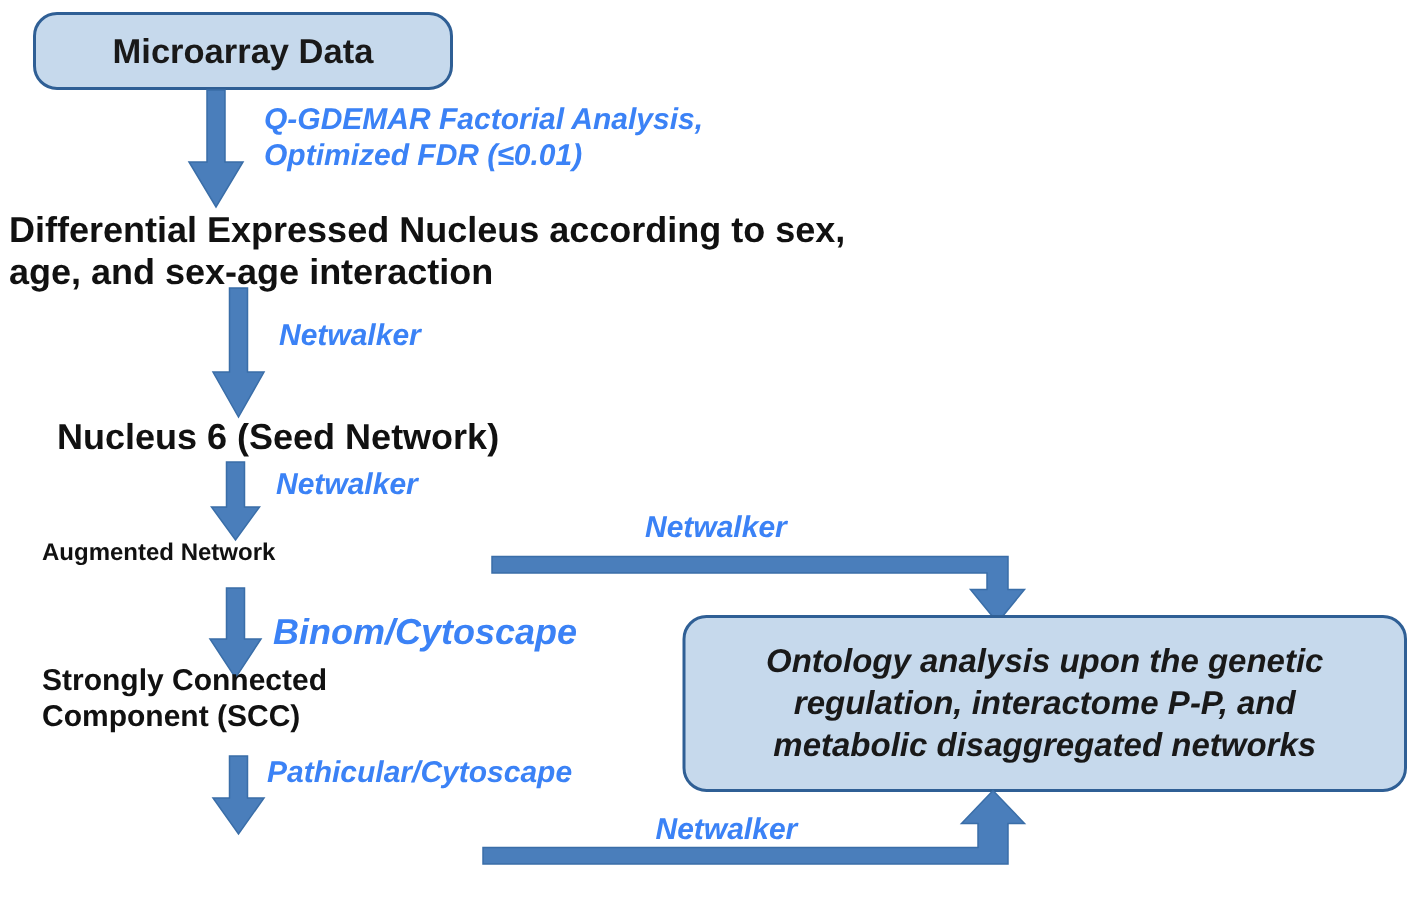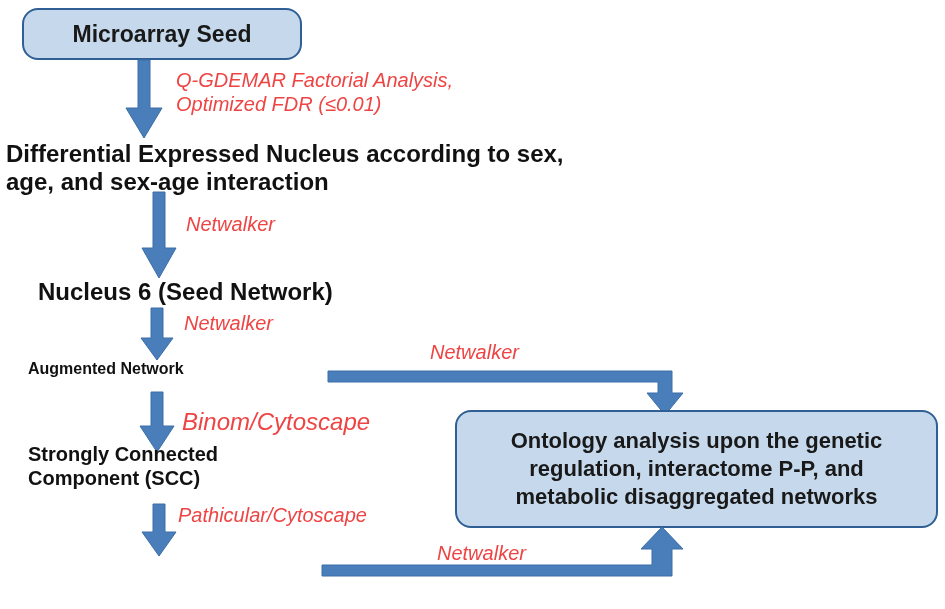--- a/index.html
+++ b/index.html
@@ -32,43 +32,43 @@
   }
   .plain-label {
     position: absolute;
     color: #111111;
     font-weight: bold;
     line-height: 1.18;
     white-space: pre-line;
   }
   .tool-label {
     position: absolute;
-    color: #ef4444;
+    color: #3b82f6;
     font-style: italic;
-    font-weight: normal;
+    font-weight: bold;
     line-height: 1.2;
     white-space: pre-line;
   }
   .arrow-svg {
     position: absolute;
     overflow: visible;
   }
   .arrow-fill {
     fill: #4a7ebb;
     stroke: #3a6ea8;
     stroke-width: 1;
   }
 </style>
 </head>
 <body>
 
 <div id="canvas">
 
   <div class="rbox" style="left:22px; top:8px; width:280px; height:52px; font-size:23px;">
-    <span>Microarray Seed</span>
+    <span>Microarray Data</span>
   </div>
 
   <svg class="arrow-svg" style="left:126px; top:60px;" width="36" height="78" viewBox="0 0 36 78">
     <polygon class="arrow-fill" points="12,0 24,0 24,48 36,48 18,78 0,48 12,48"></polygon>
   </svg>
 
   <div class="tool-label" style="left:176px; top:68px; font-size:20px;">Q-GDEMAR Factorial Analysis,
 Optimized FDR (≤0.01)</div>
 
   <div class="plain-label" style="left:6px; top:140px; font-size:24px;">Differential Expressed Nucleus according to sex,
@@ -98,21 +98,21 @@
 
   <svg class="arrow-svg" style="left:140px; top:392px;" width="34" height="60" viewBox="0 0 34 60">
     <polygon class="arrow-fill" points="11,0 23,0 23,34 34,34 17,60 0,34 11,34"></polygon>
   </svg>
 
   <div class="tool-label" style="left:182px; top:408px; font-size:24px;">Binom/Cytoscape</div>
 
   <div class="plain-label" style="left:28px; top:443px; font-size:20px;">Strongly Connected
 Component (SCC)</div>
 
-  <div class="rbox" style="left:455px; top:410px; width:483px; height:118px; font-size:22px; padding:0 16px; line-height:1.26;">
+  <div class="rbox" style="left:455px; top:410px; width:483px; height:118px; font-size:22px; padding:0 16px; line-height:1.26;font-style:italic;">
     <span style="white-space:pre-line;">Ontology analysis upon the genetic
 regulation,   interactome P-P, and
 metabolic  disaggregated networks</span>
   </div>
 
   <svg class="arrow-svg" style="left:142px; top:504px;" width="34" height="52" viewBox="0 0 34 52">
     <polygon class="arrow-fill" points="11,0 23,0 23,28 34,28 17,52 0,28 11,28"></polygon>
   </svg>
 
   <div class="tool-label" style="left:178px; top:503px; font-size:20px;">Pathicular/Cytoscape</div>

